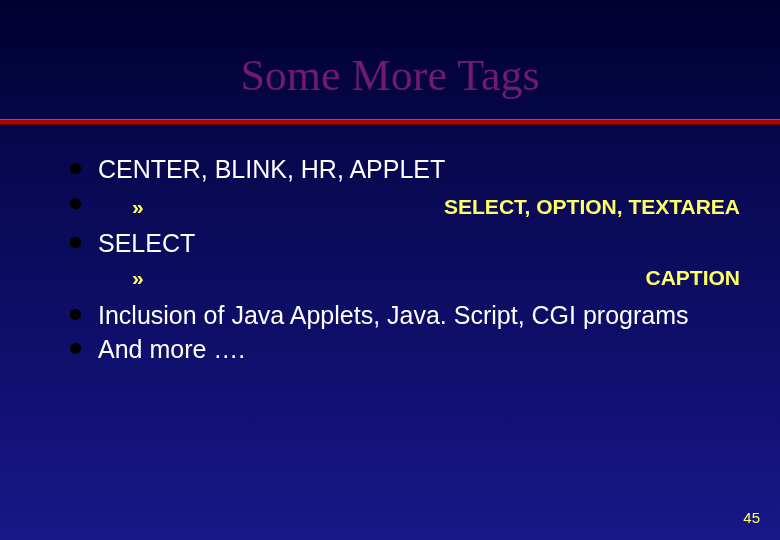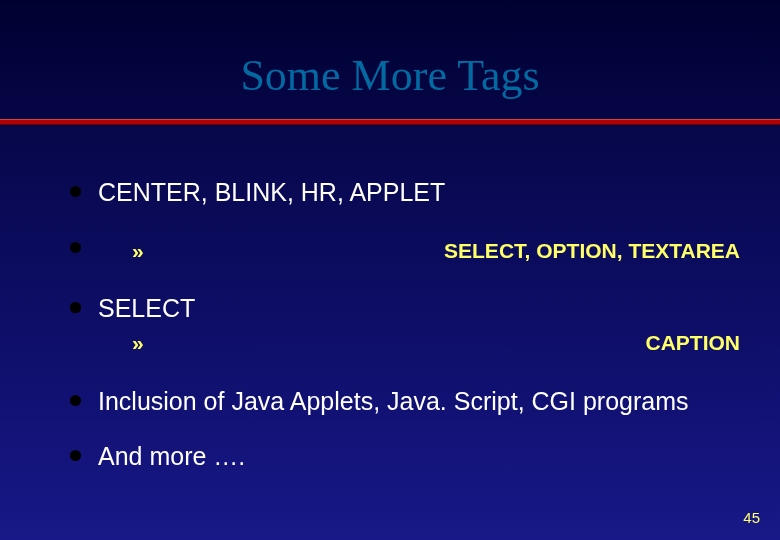--- a/index.html
+++ b/index.html
@@ -4,21 +4,21 @@
 <style>
   * { margin: 0; padding: 0; box-sizing: border-box; }
   html, body { width: 780px; height: 540px; overflow: hidden; }
   body {
     background: linear-gradient(180deg, #000030 0%, #080850 30%, #101070 70%, #181888 100%);
     font-family: Arial, Helvetica, sans-serif;
     position: relative;
   }
   .title {
     font-family: "Times New Roman", Times, serif;
-    color: #0369a1;
+    color: #701a75;
     font-size: 44px;
     text-align: center;
     padding-top: 50px;
     padding-bottom: 18px;
   }
   .rule {
     height: 6px;
     background: #b00000;
     border-top: 1px solid #d04040;
     border-bottom: 1px solid #600000;
@@ -28,21 +28,20 @@
     padding: 28px 40px 0 70px;
     color: #ffffff;
   }
   ul.main { list-style: none; }
   ul.main > li {
     position: relative;
     padding-left: 28px;
     font-size: 25px;
     line-height: 1.3;
     margin-bottom: 2px;
-    margin-top: 23px;
   }
   ul.main > li::before {
     content: "";
     position: absolute;
     left: 0;
     top: 10px;
     width: 11px;
     height: 11px;
     background: #000000;
     border-radius: 50%;

